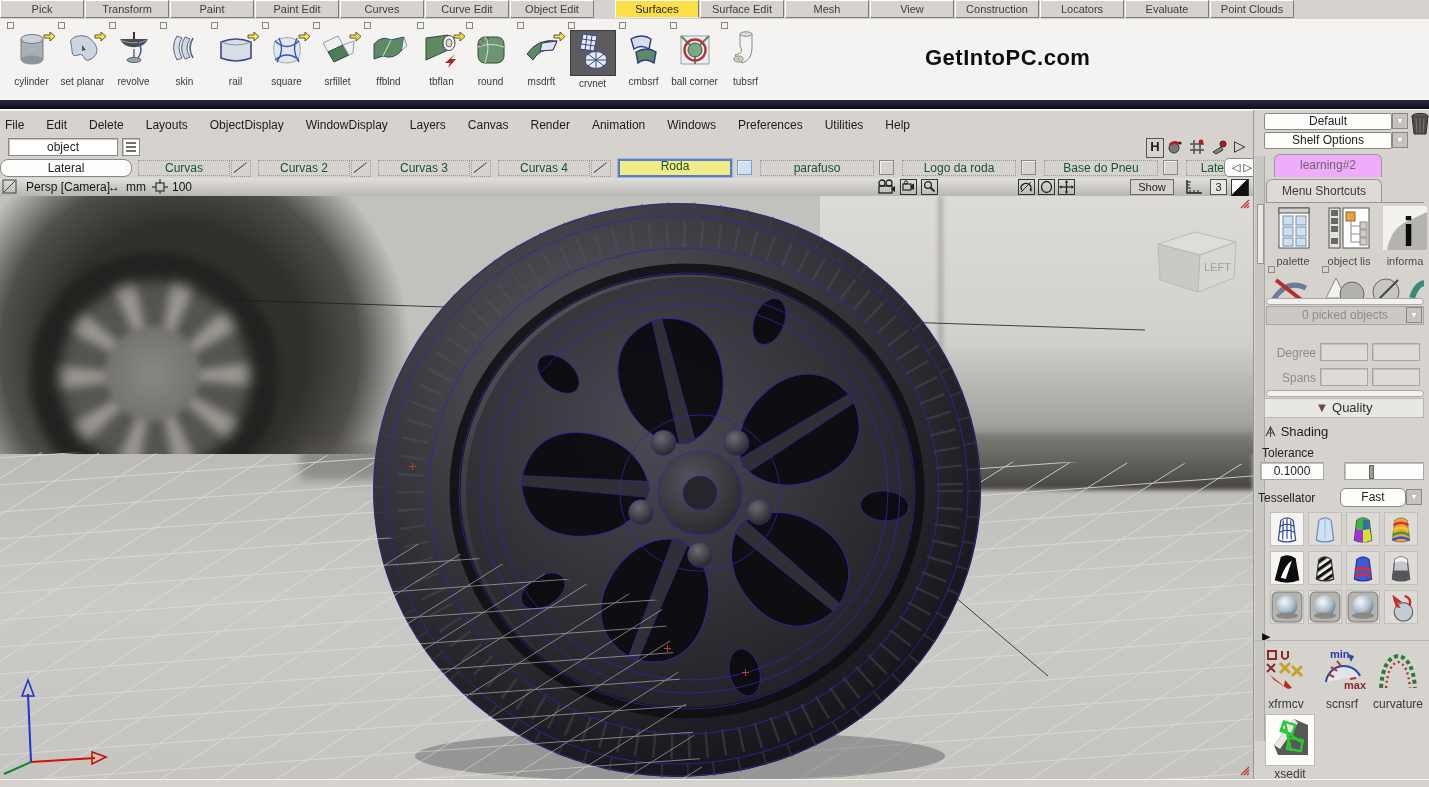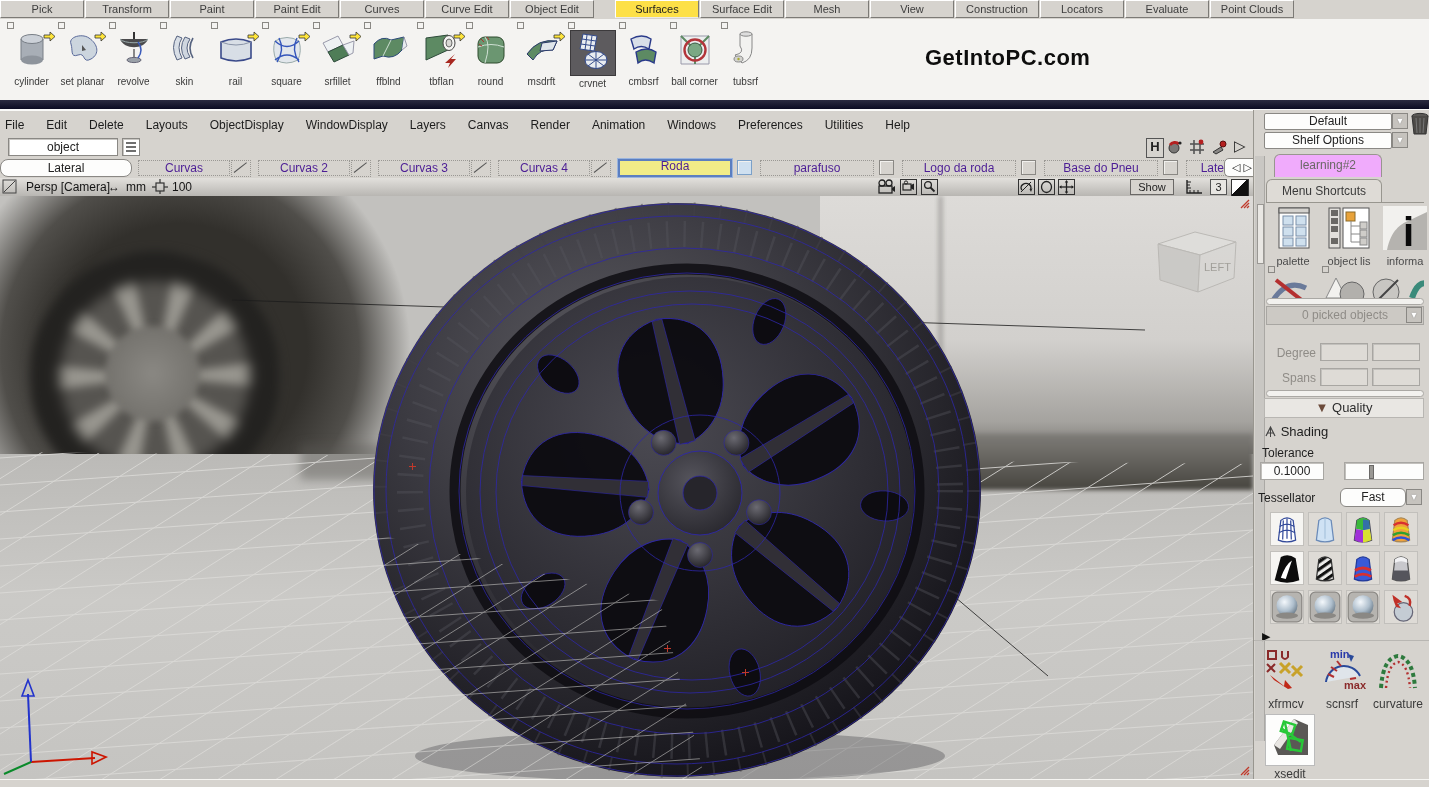--- a/index.html
+++ b/index.html
@@ -39,21 +39,21 @@
                 padding-left:6px;color:#2a2a2a;white-space:nowrap;overflow:hidden;}
   #hbox{left:1146px;top:2px;width:16px;height:18px;border:1px solid #555;background:#d6d3ce;
         font-size:13px;line-height:16px;font-weight:bold;color:#222;text-align:center;}
   .prompt-ico{top:2px;width:20px;height:18px;}
   #prompt-play{left:1234px;top:1px;font-size:15px;color:#222;}
   
   #shelf-row{left:0;top:158px;width:1253px;height:20px;background:#d6d3ce;}
   #category-btn{left:0;top:1px;width:132px;height:18px;background:#fdfdfc;border:1px solid #8a8884;
                 border-radius:8px;font-size:12px;text-align:center;line-height:16px;box-sizing:border-box;}
   .stab{position:absolute;top:2px;height:16px;box-sizing:border-box;border:1px dotted #9a9894;
-        font-size:12px;color:#4c1d95;text-align:center;line-height:14px;background:#d6d3ce;}
+        font-size:12px;color:#14532d;text-align:center;line-height:14px;background:#d6d3ce;}
   .stab .slant{position:absolute;right:-22px;top:-1px;width:18px;height:15px;border:1px dotted #9a9894;
         background:#d6d3ce;}
   .stab .slant:after{content:"";position:absolute;left:2px;top:11px;width:16px;height:1px;
         background:#555;transform:rotate(-38deg);transform-origin:left;}
   .stab.active{background:#f1ec87;border:2px solid #5b7ec0;box-shadow:0 0 0 1px #9ab4de;line-height:11px;top:1px;height:18px;}
   .scb{position:absolute;top:2px;width:15px;height:15px;box-sizing:border-box;background:#d6d3ce;
        border:1px solid #8a8884;box-shadow:inset 1px 1px 0 #f2f1ee;}
   .scb.blue{background:#cfe0f0;border-color:#7ba0c8;}
   #shelf-arrows{left:1224px;top:0;width:36px;height:19px;background:#fdfdfc;border:1px solid #8a8884;
        border-radius:5px;text-align:center;line-height:17px;font-size:11px;box-sizing:border-box;color:#111;}

